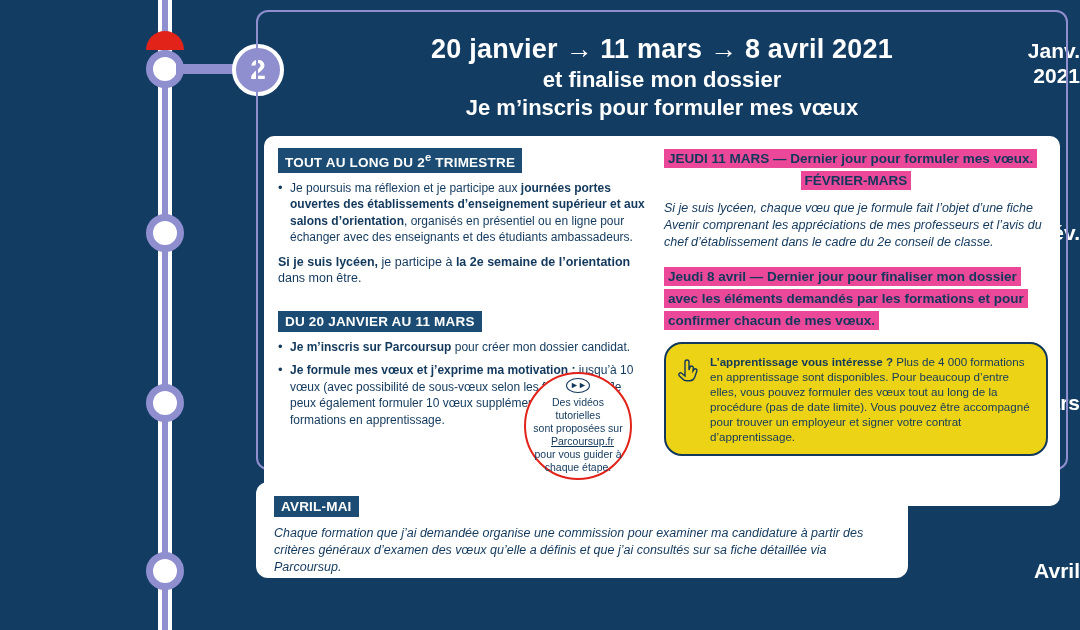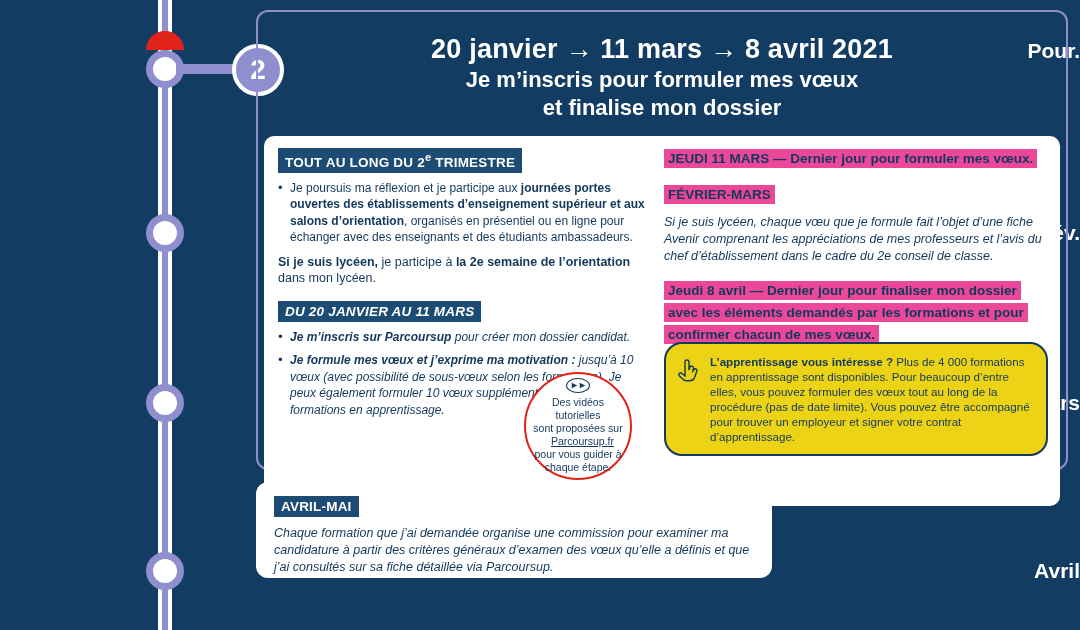--- a/index.html
+++ b/index.html
@@ -78,21 +78,21 @@
   .bullet{
     position:relative;padding-left:12px;color:#12385c;font-size:12px;
     line-height:16.5px;margin-top:7px;
   }
   .bullet:before{
     content:"•";position:absolute;left:0;top:0;color:#12385c;font-size:13px;
   }
   .noindent{color:#12385c;font-size:12.5px;line-height:16.5px;margin-top:8px;}
   b{font-weight:bold;}
   .ital{font-style:italic;color:#12385c;font-size:12.5px;line-height:17px;margin-top:8px;}
-  .sect{margin-top:14px;font-style:italic;}
+  .sect{margin-top:24px;}
 
   
   .yellow{
     position:absolute;left:400px;top:206px;width:384px;
     background:#edd316;border:2px solid #12385c;border-radius:18px;
     padding:10px 10px 10px 10px;box-sizing:border-box;
     display:flex;gap:8px;
   }
   .yellow p{margin:0;color:#12385c;font-size:11.6px;line-height:15px;}
   .hand-icon{flex:0 0 26px;padding-top:4px;}
@@ -107,88 +107,89 @@
   }
   .stamp .play{
     width:22px;height:22px;border-radius:50%;border:1.5px solid #12385c;
     display:flex;align-items:center;justify-content:center;margin-bottom:3px;
     font-size:9px;letter-spacing:-1px;
   }
   .stamp u{text-decoration:underline;margin-left:9px;}
 
   
   .bottom-card{
-    position:absolute;left:256px;top:482px;width:516px;height:96px;
+    position:absolute;left:256px;top:482px;width:652px;height:96px;
     background:#ffffff;border-radius:12px;padding:14px 18px;box-sizing:border-box;
   }
 </style>
 </head>
 <body>
 
 <div class="timeline-rail"></div>
 <div class="timeline-rail-inner"></div>
 
 <div class="tl-label" style="top:38px;">
-  <div>Pour.</div>
+  <div>Janv.</div>
+  <div>2021</div>
 </div>
 <div class="tl-label" style="top:220px;">Fév.</div>
 <div class="tl-label" style="top:390px;">Mars</div>
 <div class="tl-label" style="top:558px;">Avril</div>
 
 <div class="tl-arc" style="top:31px;"></div>
 <div class="tl-dot" style="top:50px;"></div>
 <div class="tl-dot" style="top:214px;"></div>
 <div class="tl-dot" style="top:384px;"></div>
 <div class="tl-dot" style="top:552px;"></div>
 
 <div class="connector"></div>
 <div class="badge">2</div>
 
 <div class="panel">
   <div class="panel-head">
     <div class="panel-dates">20 janvier → 11 mars → 8 avril 2021</div>
     <div class="panel-title">
+      <div>et finalise mon dossier</div>
       <div>Je m’inscris pour formuler mes vœux</div>
-      <div>et finalise mon dossier</div>
     </div>
   </div>
 </div>
 
 <div class="white-card">
 
   <div class="col col-left">
     <span class="hl">TOUT AU LONG DU 2<sup>e</sup> TRIMESTRE</span>
 
     <div class="bullet">
       <span>Je poursuis ma réflexion et je participe aux </span><b>journées portes ouvertes des établissements d’enseignement supérieur et aux salons d’orientation</b><span>, organisés en présentiel ou en ligne pour échanger avec des enseignants et des étudiants ambassadeurs.</span>
     </div>
 
     <div class="noindent">
-      <b>Si je suis lycéen,</b><span> je participe à </span><b>la 2e semaine de l’orientation</b><span> dans mon lycéen.</span>
+      <b>Si je suis lycéen,</b><span> je participe à </span><b>la 2e semaine de l’orientation</b><span> dans mon être.</span>
     </div>
 
     <div class="sect">
       <span class="hl">DU 20 JANVIER AU 11 MARS</span>
 
       <div class="bullet">
         <b>Je m’inscris sur Parcoursup</b><span> pour créer mon dossier candidat.</span>
       </div>
 
       <div class="bullet">
         <b>Je formule mes vœux et j’exprime ma motivation :</b><span> jusqu’à 10 vœux (avec possibilité de sous-vœux selon les formations). Je peux également formuler 10 vœux supplémentaires pour des formations en apprentissage.</span>
       </div>
     </div>
   </div>
 
   <div class="col col-right">
     <div>
       <span class="hl-light"><b>JEUDI 11 MARS —</b><span> Dernier jour pour formuler mes vœux.</span></span>
     </div>
 
-    <div style="margin-top:14px;">
+    <div style="margin-top:0;text-align:center;">
       <span class="hl-light">FÉVRIER-MARS</span>
     </div>
 
     <div class="ital">
       <span>Si je suis lycéen, chaque vœu que je formule fait l’objet d’une fiche Avenir comprenant les appréciations de mes professeurs et l’avis du chef d’établissement dans le cadre du 2e conseil de classe.</span>
     </div>
 
     <div style="margin-top:15px;">
       <span class="hl-light"><b>Jeudi 8 avril —</b><span> Dernier jour pour finaliser mon dossier avec les éléments demandés par les formations et pour confirmer chacun de mes vœux.</span></span>
     </div>

